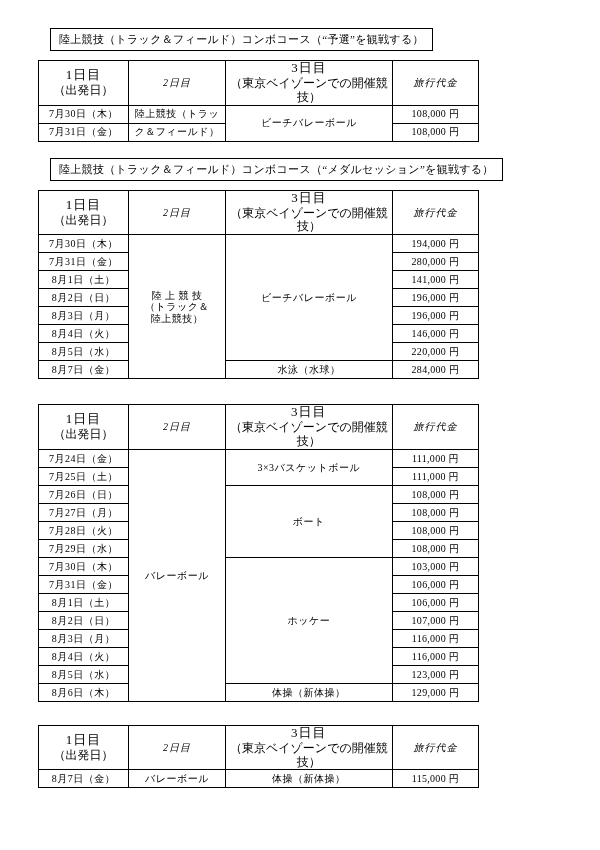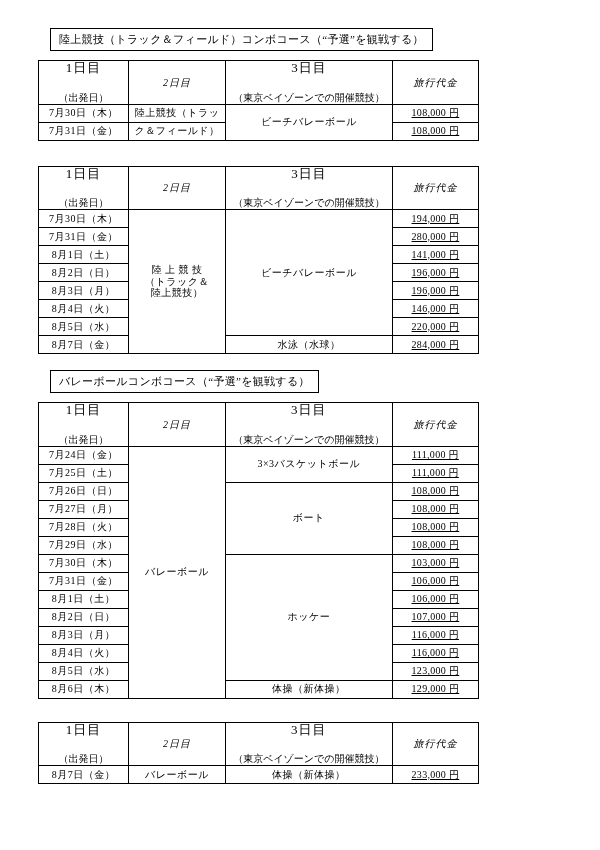--- a/index.html
+++ b/index.html
@@ -58,40 +58,39 @@
   .head-cell {
     height: 30px;
   }
   .head-cell .l1 {
     display: block;
     font-size: 13px;
     letter-spacing: 1px;
   }
   .head-cell .l2 {
     display: block;
-    font-size: 10px;
+    font-size: 12px;
     letter-spacing: 0;
-    margin-top: 16px;
+    margin-top: 1px;
   }
   .head-single {
     height: 30px;
     font-size: 10.5px;
     letter-spacing: 1px;
     font-style: italic;
   }
   td.date {
     font-size: 10px;
     letter-spacing: 0.5px;
     margin-left: 16px;
   }
   td.price {
     font-size: 10px;
     text-align: center;
     letter-spacing: 0.3px;
-    text-decoration: underline;
   }
   td.event {
     font-size: 10px;
     letter-spacing: 0.5px;
     margin-left: 39px;
   }
   td.multi {
     font-size: 10px;
     line-height: 1.45;
     letter-spacing: 0.5px;
@@ -139,88 +138,22 @@
         <td class="event">ク＆フィールド）</td>
         <td class="price">108,000 円</td>
       </tr>
     </tbody>
       </table>
   </div>
 
   <div class="spacer-16"></div>
 
   <div class="section">
-    <table class="tour">
-      <colgroup>
-          <col class="col1">
-          <col class="col2">
-          <col class="col3">
-          <col class="col4">
-        </colgroup>
-      <tbody>
-          <tr>
-        <th class="head-cell">
-          <span class="l1">1日目</span>
-          <span class="l2">（出発日）</span>
-        </th>
-        <th class="head-single">2日目</th>
-        <th class="head-cell">
-          <span class="l1">3日目</span>
-          <span class="l2">（東京ベイゾーンでの開催競技）</span>
-        </th>
-        <th class="head-single">旅行代金</th>
-      </tr>
-      <tr>
-        <td class="date">7月30日（木）</td>
-        <td class="multi" rowspan="8">
-          <span>陸 上 競 技</span><br>
-          <span>（トラック＆</span><br>
-          <span>陸上競技）</span>
-        </td>
-        <td class="event" rowspan="7">ビーチバレーボール</td>
-        <td class="price">194,000 円</td>
-      </tr>
-      <tr>
-        <td class="date">7月31日（金）</td>
-        <td class="price">280,000 円</td>
-      </tr>
-      <tr>
-        <td class="date">8月1日（土）</td>
-        <td class="price">141,000 円</td>
-      </tr>
-      <tr>
-        <td class="date">8月2日（日）</td>
-        <td class="price">196,000 円</td>
-      </tr>
-      <tr>
-        <td class="date">8月3日（月）</td>
-        <td class="price">196,000 円</td>
-      </tr>
-      <tr>
-        <td class="date">8月4日（火）</td>
-        <td class="price">146,000 円</td>
-      </tr>
-      <tr>
-        <td class="date">8月5日（水）</td>
-        <td class="price">220,000 円</td>
-      </tr>
-      <tr>
-        <td class="date">8月7日（金）</td>
-        <td class="event">水泳（水球）</td>
-        <td class="price">284,000 円</td>
-      </tr>
-    </tbody>
-      </table>
-  </div>
-
-  <div class="spacer-16"></div>
-
-  <div class="section">
     <div class="title-wrap">
-      <span class="section-title">バレーボールコンボコース（“予選”を観戦する）</span>
+      <span class="section-title">陸上競技（トラック＆フィールド）コンボコース（“メダルセッション”を観戦する）</span>
     </div>
     <table class="tour">
       <colgroup>
           <col class="col1">
           <col class="col2">
           <col class="col3">
           <col class="col4">
         </colgroup>
       <tbody>
           <tr>
@@ -229,85 +162,63 @@
           <span class="l2">（出発日）</span>
         </th>
         <th class="head-single">2日目</th>
         <th class="head-cell">
           <span class="l1">3日目</span>
           <span class="l2">（東京ベイゾーンでの開催競技）</span>
         </th>
         <th class="head-single">旅行代金</th>
       </tr>
       <tr>
-        <td class="date">7月24日（金）</td>
-        <td class="event" rowspan="14">バレーボール</td>
-        <td class="event" rowspan="2">3×3バスケットボール</td>
-        <td class="price">111,000 円</td>
-      </tr>
-      <tr>
-        <td class="date">7月25日（土）</td>
-        <td class="price">111,000 円</td>
-      </tr>
-      <tr>
-        <td class="date">7月26日（日）</td>
-        <td class="event" rowspan="4">ボート</td>
-        <td class="price">108,000 円</td>
-      </tr>
-      <tr>
-        <td class="date">7月27日（月）</td>
-        <td class="price">108,000 円</td>
-      </tr>
-      <tr>
-        <td class="date">7月28日（火）</td>
-        <td class="price">108,000 円</td>
-      </tr>
-      <tr>
-        <td class="date">7月29日（水）</td>
-        <td class="price">108,000 円</td>
-      </tr>
-      <tr>
         <td class="date">7月30日（木）</td>
-        <td class="event" rowspan="7">ホッケー</td>
-        <td class="price">103,000 円</td>
+        <td class="multi" rowspan="8">
+          <span>陸 上 競 技</span><br>
+          <span>（トラック＆</span><br>
+          <span>陸上競技）</span>
+        </td>
+        <td class="event" rowspan="7">ビーチバレーボール</td>
+        <td class="price">194,000 円</td>
       </tr>
       <tr>
         <td class="date">7月31日（金）</td>
-        <td class="price">106,000 円</td>
+        <td class="price">280,000 円</td>
       </tr>
       <tr>
         <td class="date">8月1日（土）</td>
-        <td class="price">106,000 円</td>
+        <td class="price">141,000 円</td>
       </tr>
       <tr>
         <td class="date">8月2日（日）</td>
-        <td class="price">107,000 円</td>
+        <td class="price">196,000 円</td>
       </tr>
       <tr>
         <td class="date">8月3日（月）</td>
-        <td class="price">116,000 円</td>
+        <td class="price">196,000 円</td>
       </tr>
       <tr>
         <td class="date">8月4日（火）</td>
-        <td class="price">116,000 円</td>
+        <td class="price">146,000 円</td>
       </tr>
       <tr>
         <td class="date">8月5日（水）</td>
-        <td class="price">123,000 円</td>
-      </tr>
-      <tr>
-        <td class="date">8月6日（木）</td>
-        <td class="event">体操（新体操）</td>
-        <td class="price">129,000 円</td>
+        <td class="price">220,000 円</td>
+      </tr>
+      <tr>
+        <td class="date">8月7日（金）</td>
+        <td class="event">水泳（水球）</td>
+        <td class="price">284,000 円</td>
       </tr>
     </tbody>
       </table>
   </div>
 
-  <div class="spacer-14"></div>
+  <div class="spacer-16"></div>
 
   <div class="section">
     <table class="tour">
       <colgroup>
           <col class="col1">
           <col class="col2">
           <col class="col3">
           <col class="col4">
         </colgroup>
       <tbody>
@@ -317,22 +228,110 @@
           <span class="l2">（出発日）</span>
         </th>
         <th class="head-single">2日目</th>
         <th class="head-cell">
           <span class="l1">3日目</span>
           <span class="l2">（東京ベイゾーンでの開催競技）</span>
         </th>
         <th class="head-single">旅行代金</th>
       </tr>
       <tr>
+        <td class="date">7月24日（金）</td>
+        <td class="event" rowspan="14">バレーボール</td>
+        <td class="event" rowspan="2">3×3バスケットボール</td>
+        <td class="price">111,000 円</td>
+      </tr>
+      <tr>
+        <td class="date">7月25日（土）</td>
+        <td class="price">111,000 円</td>
+      </tr>
+      <tr>
+        <td class="date">7月26日（日）</td>
+        <td class="event" rowspan="4">ボート</td>
+        <td class="price">108,000 円</td>
+      </tr>
+      <tr>
+        <td class="date">7月27日（月）</td>
+        <td class="price">108,000 円</td>
+      </tr>
+      <tr>
+        <td class="date">7月28日（火）</td>
+        <td class="price">108,000 円</td>
+      </tr>
+      <tr>
+        <td class="date">7月29日（水）</td>
+        <td class="price">108,000 円</td>
+      </tr>
+      <tr>
+        <td class="date">7月30日（木）</td>
+        <td class="event" rowspan="7">ホッケー</td>
+        <td class="price">103,000 円</td>
+      </tr>
+      <tr>
+        <td class="date">7月31日（金）</td>
+        <td class="price">106,000 円</td>
+      </tr>
+      <tr>
+        <td class="date">8月1日（土）</td>
+        <td class="price">106,000 円</td>
+      </tr>
+      <tr>
+        <td class="date">8月2日（日）</td>
+        <td class="price">107,000 円</td>
+      </tr>
+      <tr>
+        <td class="date">8月3日（月）</td>
+        <td class="price">116,000 円</td>
+      </tr>
+      <tr>
+        <td class="date">8月4日（火）</td>
+        <td class="price">116,000 円</td>
+      </tr>
+      <tr>
+        <td class="date">8月5日（水）</td>
+        <td class="price">123,000 円</td>
+      </tr>
+      <tr>
+        <td class="date">8月6日（木）</td>
+        <td class="event">体操（新体操）</td>
+        <td class="price">129,000 円</td>
+      </tr>
+    </tbody>
+      </table>
+  </div>
+
+  <div class="spacer-14"></div>
+
+  <div class="section">
+    <table class="tour">
+      <colgroup>
+          <col class="col1">
+          <col class="col2">
+          <col class="col3">
+          <col class="col4">
+        </colgroup>
+      <tbody>
+          <tr>
+        <th class="head-cell">
+          <span class="l1">1日目</span>
+          <span class="l2">（出発日）</span>
+        </th>
+        <th class="head-single">2日目</th>
+        <th class="head-cell">
+          <span class="l1">3日目</span>
+          <span class="l2">（東京ベイゾーンでの開催競技）</span>
+        </th>
+        <th class="head-single">旅行代金</th>
+      </tr>
+      <tr>
         <td class="date">8月7日（金）</td>
         <td class="event">バレーボール</td>
         <td class="event">体操（新体操）</td>
-        <td class="price">233,000 円</td>
+        <td class="price">115,000 円</td>
       </tr>
     </tbody>
       </table>
   </div>
 
 </div>
 
 </body></html>

